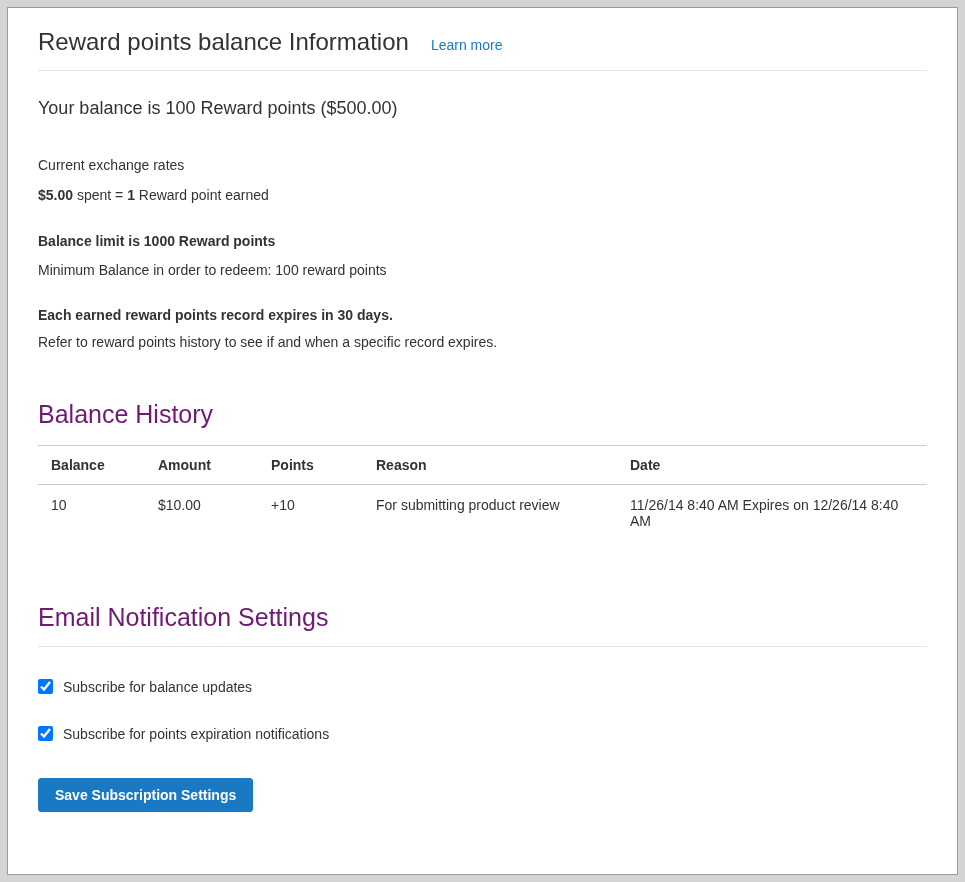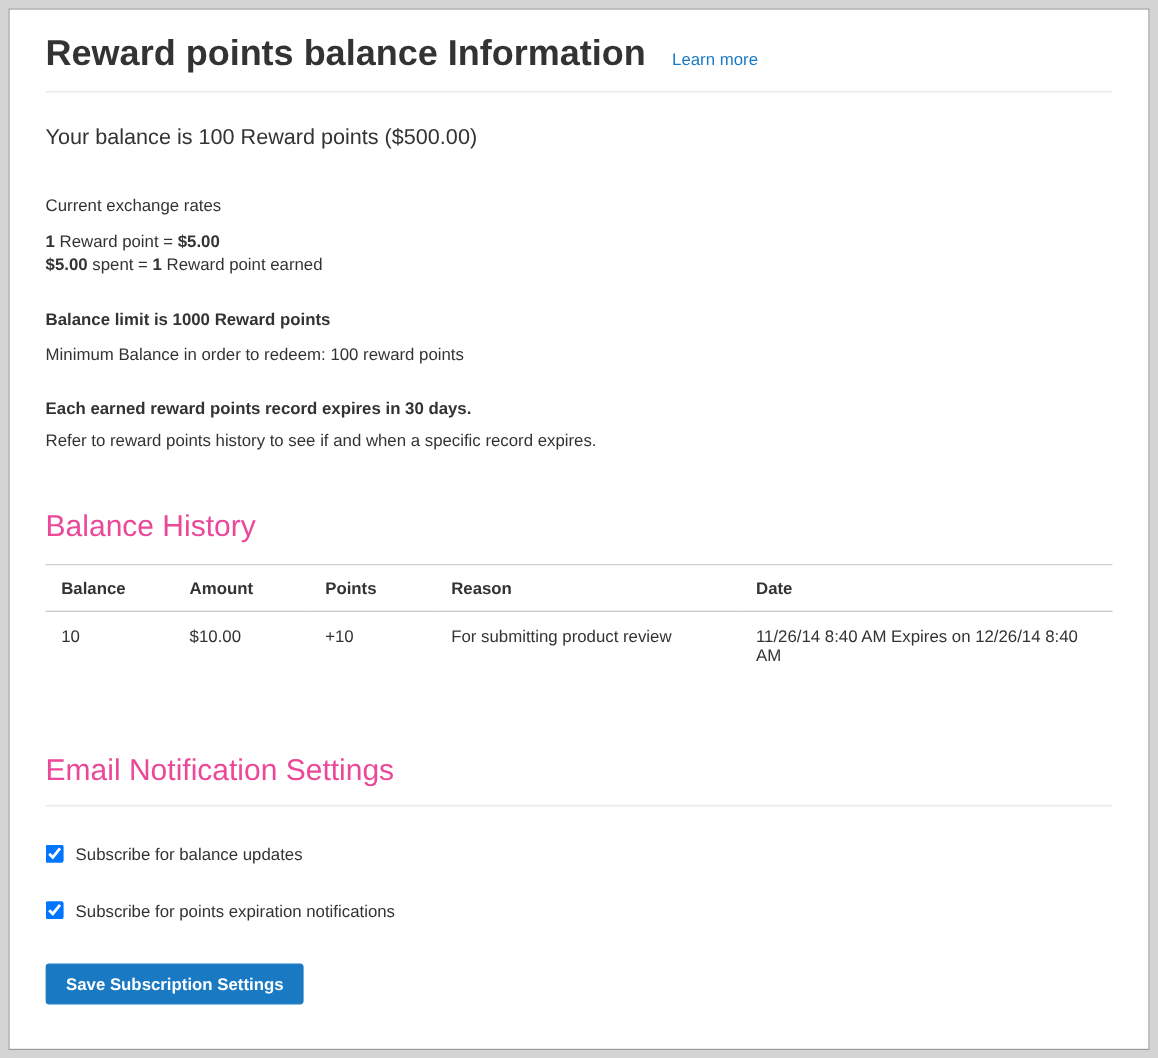--- a/index.html
+++ b/index.html
@@ -27,22 +27,22 @@
   }
   
   .page-header {
     display: flex;
     align-items: baseline;
     gap: 22px;
     border-bottom: 1px solid #e5e5e5;
     padding-bottom: 14px;
   }
   .page-title {
-    font-size: 30px;
-    font-weight: 700;
+    font-size: 24px;
+    font-weight: 400;
     margin: 0;
     color: #333;
   }
   .learn-more {
     font-size: 14px;
     color: #1979c3;
     text-decoration: none;
     cursor: pointer;
   }
   
@@ -61,21 +61,21 @@
   }
   .limit-line   { margin: 28px 0 0 0; font-weight: 700; }
   .minimum-line { margin: 13px 0 0 0; }
   .expiry-heading { margin: 29px 0 0 0; font-weight: 700; }
   .expiry-note    { margin: 11px 0 0 0; }
   
   .section-title {
     font-size: 25px;
     font-weight: 300;
     margin: 50px 0 0 0;
-    color: #ec4899;
+    color: #701a75;
   }
   .history-table {
     width: 100%;
     border-collapse: collapse;
     margin-top: 16px;
     font-size: 14px;
   }
   .history-table th {
     text-align: left;
     font-weight: 700;
@@ -139,21 +139,20 @@
       <h1 class="page-title">Reward points balance Information</h1>
       <a class="learn-more" href="#">Learn more</a>
     </div>
 
     
     <p class="balance-summary">Your balance is 100 Reward points ($500.00)</p>
 
     
     <p class="exchange-heading">Current exchange rates</p>
     <div class="rates">
-      <div><span class="bold">1</span><span> Reward point = </span><span class="bold">$5.00</span></div>
       <div><span class="bold">$5.00</span><span> spent = </span><span class="bold">1</span><span> Reward point earned</span></div>
     </div>
 
     <p class="limit-line">Balance limit is 1000 Reward points</p>
     <p class="minimum-line">Minimum Balance in order to redeem: 100 reward points</p>
 
     <p class="expiry-heading">Each earned reward points record expires in 30 days.</p>
     <p class="expiry-note">Refer to reward points history to see if and when a specific record expires.</p>
 
     

